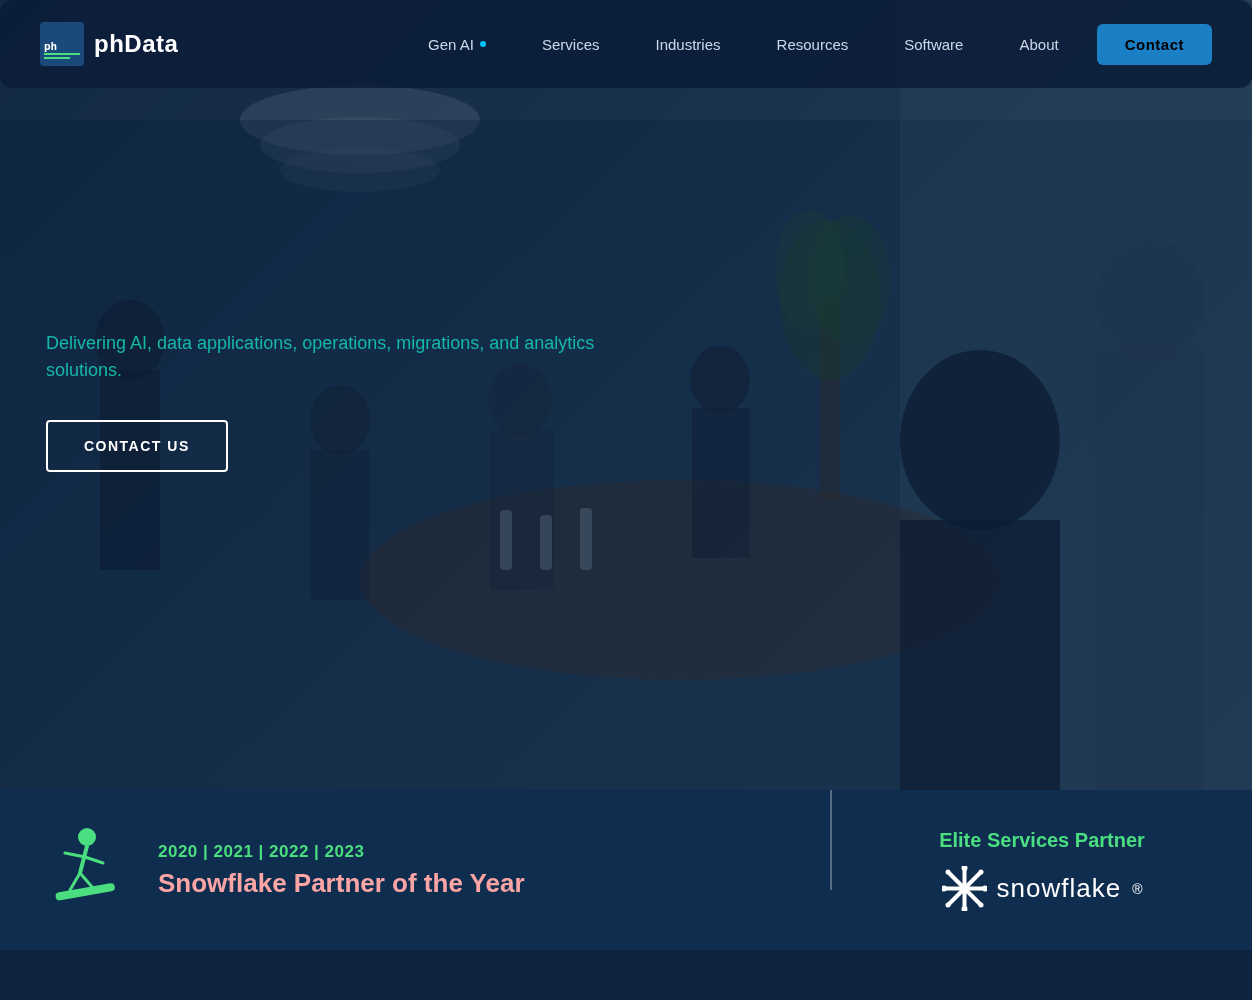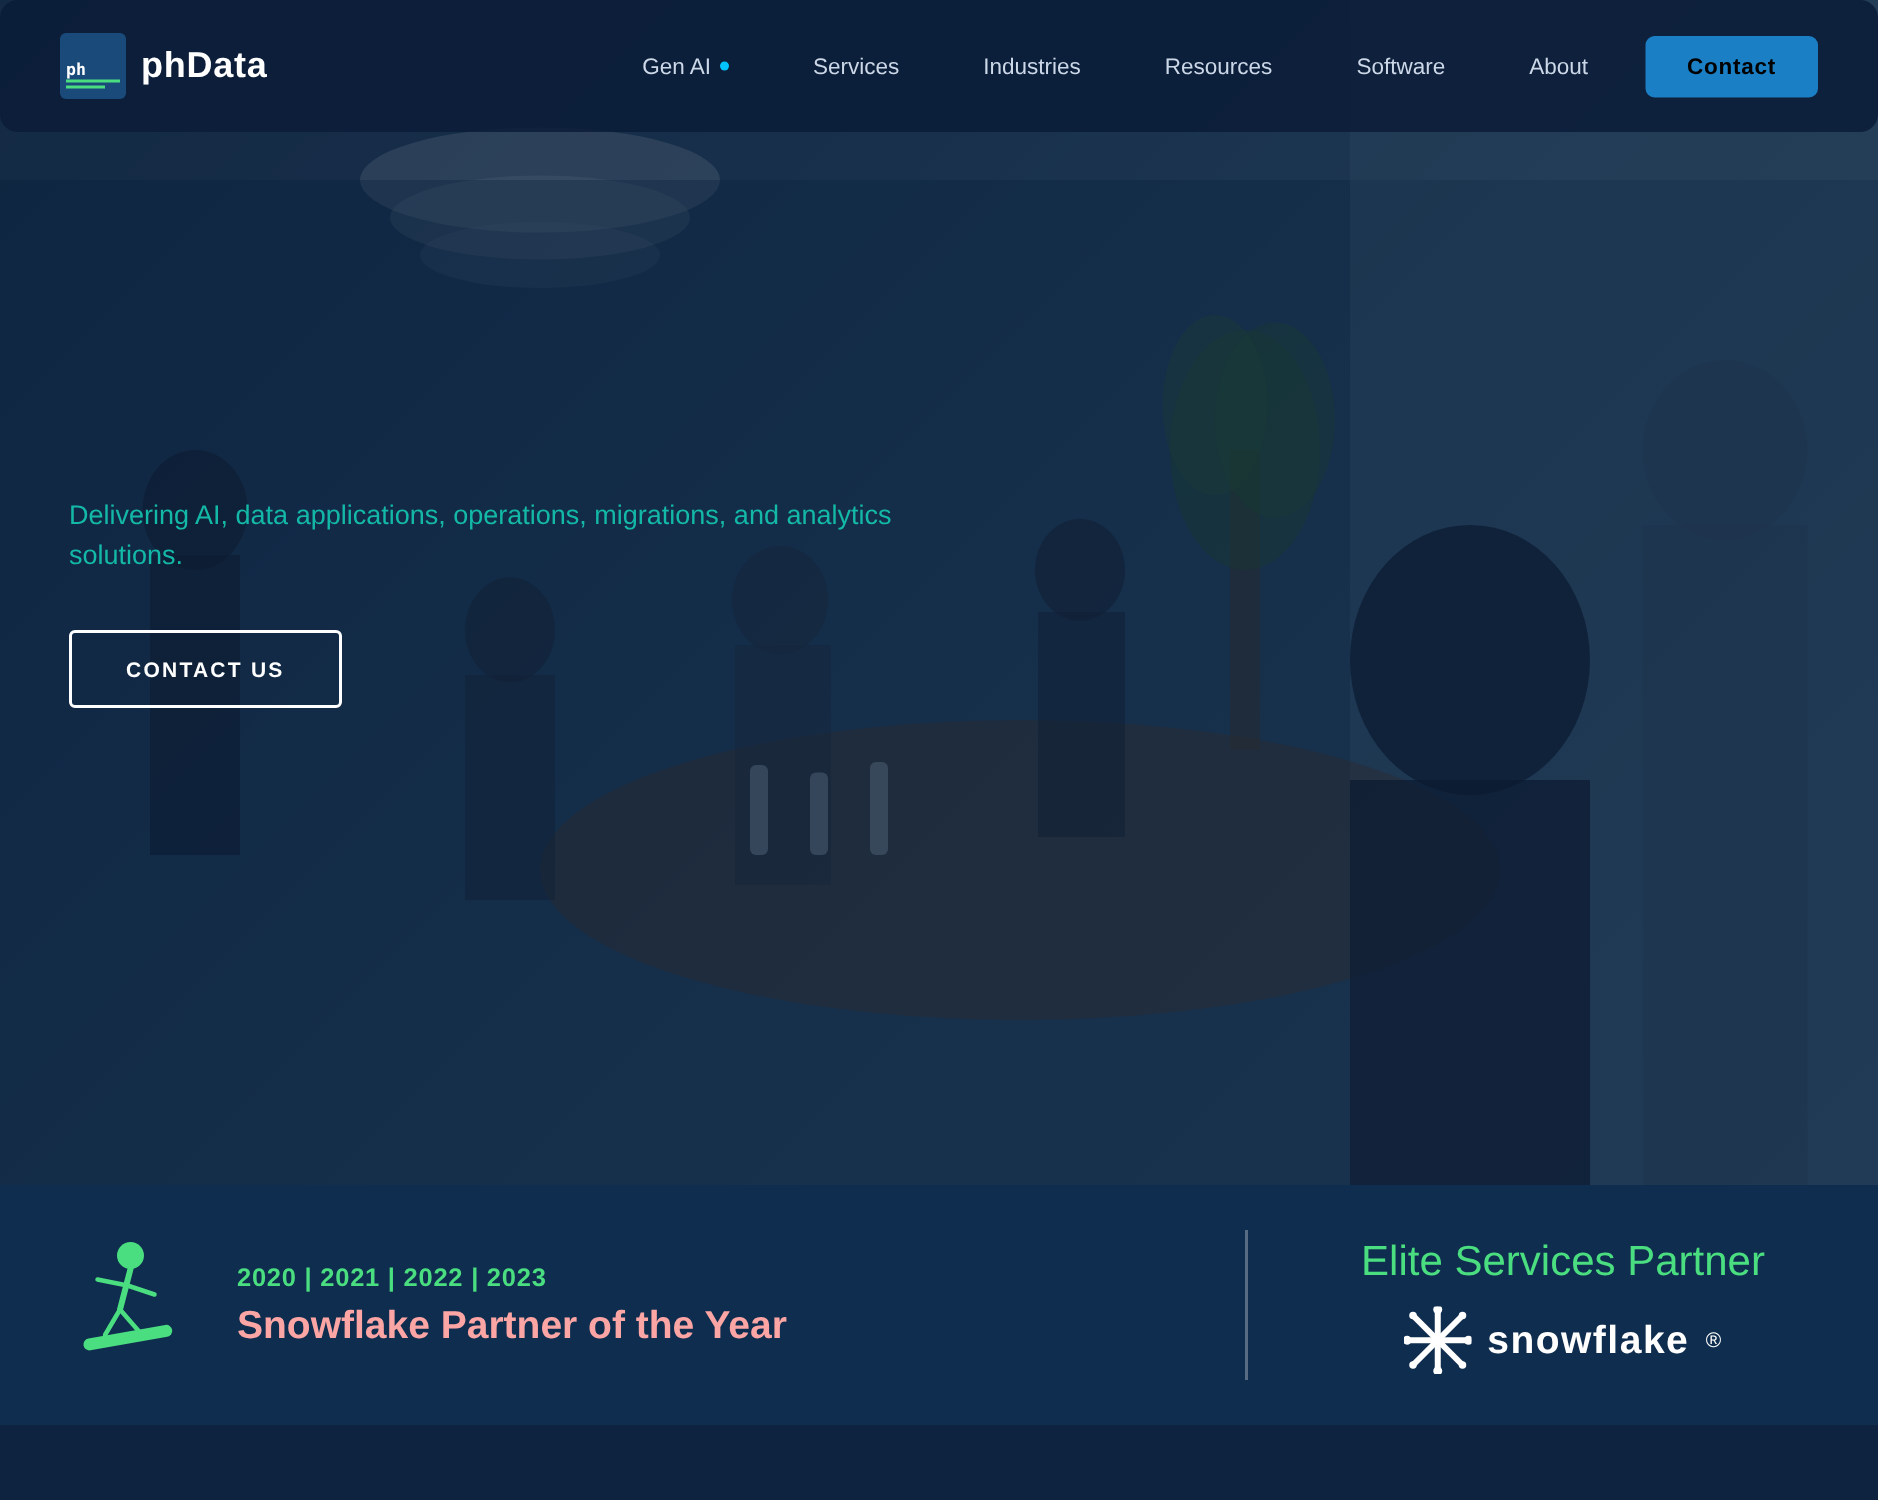--- a/index.html
+++ b/index.html
@@ -130,21 +130,20 @@
       text-decoration: none;
       transition: background 0.2s;
     }
 
     
     .partner-strip {
       width: 1252px;
       height: 160px;
       background: #0f2d4e;
       display: flex;
-      align-items: center;
     }
     .partner-left {
       flex: 1;
       display: flex;
       align-items: center;
       padding: 0 40px;
       gap: 28px;
     }
     .partner-icon-wrap {
       width: 90px;
@@ -174,33 +173,33 @@
     .partner-right {
       flex: 0 0 420px;
       display: flex;
       flex-direction: column;
       align-items: center;
       justify-content: center;
       gap: 14px;
       padding: 0 40px;
     }
     .elite-label {
-      font-size: 28px;
-      font-weight: 400;
+      font-size: 20px;
+      font-weight: 700;
       color: #4ade80;
     }
     
     .snowflake-logo {
       display: flex;
       align-items: center;
       gap: 10px;
     }
     .snowflake-logo-text {
       font-size: 26px;
-      font-weight: 700;
+      font-weight: 400;
       color: #ffffff;
       letter-spacing: 1px;
     }
   </style>
 </head>
 <body>
 
 <nav class="navbar">
   <a class="logo-area" href="#">
     <svg class="logo-icon" viewBox="0 0 44 44" fill="none" xmlns="http://www.w3.org/2000/svg">

